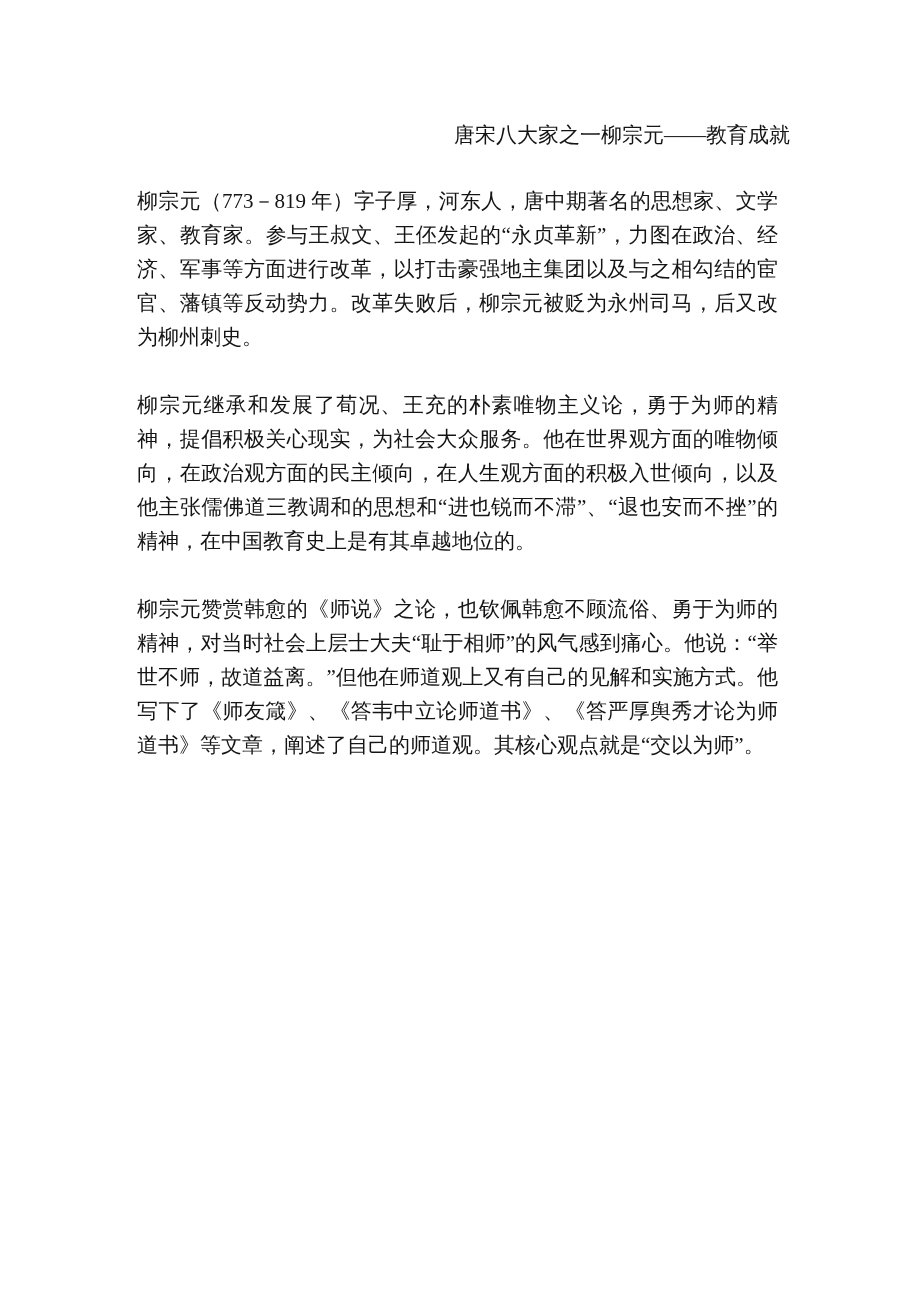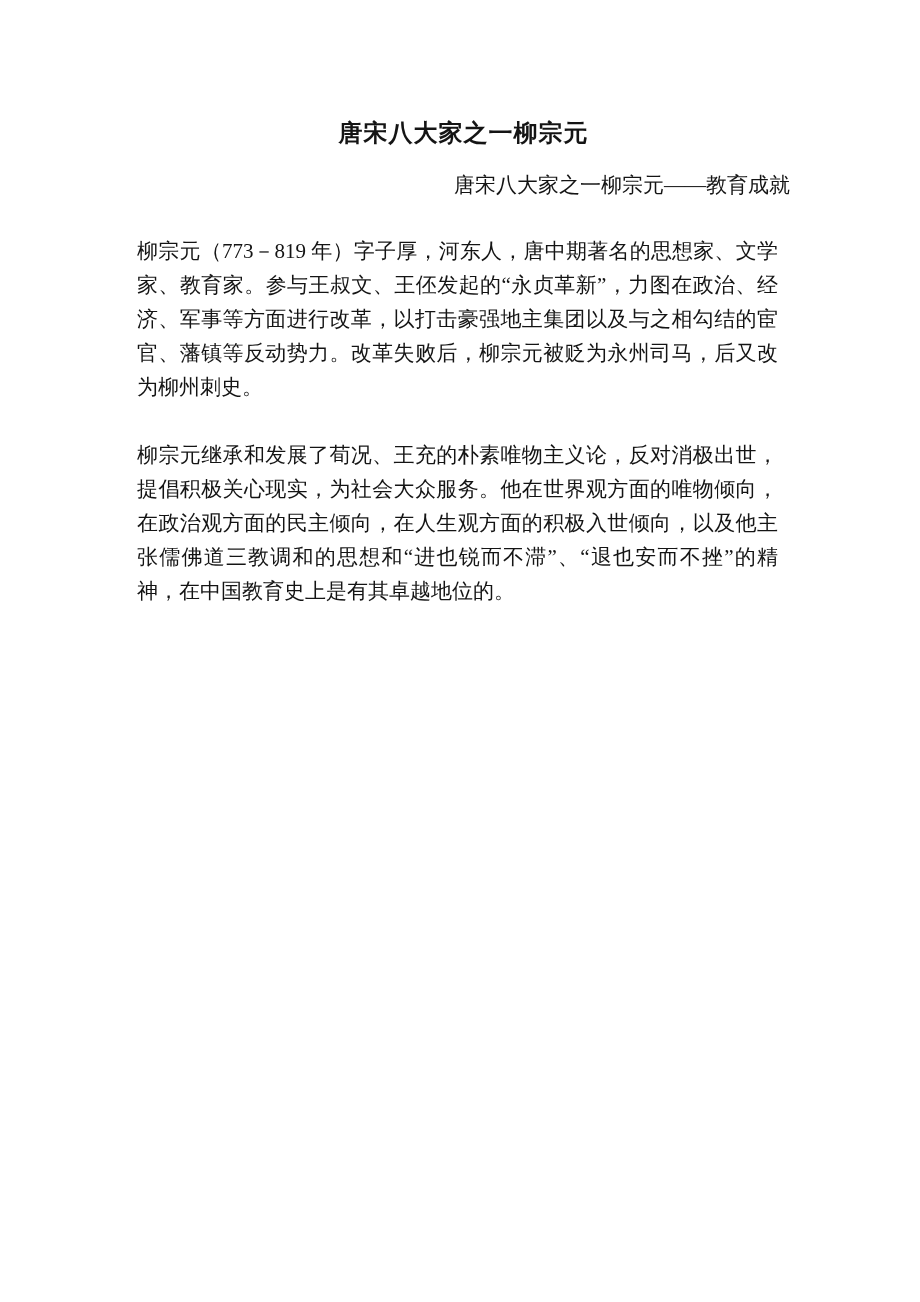--- a/index.html
+++ b/index.html
@@ -45,21 +45,21 @@
     word-break: break-all;
   }
   .doc-body p:last-child {
     margin-bottom: 0;
   }
 </style>
 </head>
 <body>
 
 <div class="page">
-  <h1 class="doc-title">唐宋八大家之一柳宗元</h1>
 
   <p class="doc-subtitle">唐宋八大家之一柳宗元——教育成就</p>
 
   <div class="doc-body">
     <p>柳宗元（773－819 年）字子厚，河东人，唐中期著名的思想家、文学家、教育家。参与王叔文、王伾发起的“永贞革新”，力图在政治、经济、军事等方面进行改革，以打击豪强地主集团以及与之相勾结的宦官、藩镇等反动势力。改革失败后，柳宗元被贬为永州司马，后又改为柳州刺史。</p>
-    <p>柳宗元继承和发展了荀况、王充的朴素唯物主义论，反对消极出世，提倡积极关心现实，为社会大众服务。他在世界观方面的唯物倾向，在政治观方面的民主倾向，在人生观方面的积极入世倾向，以及他主张儒佛道三教调和的思想和“进也锐而不滞”、“退也安而不挫”的精神，在中国教育史上是有其卓越地位的。</p>
+    <p>柳宗元继承和发展了荀况、王充的朴素唯物主义论，勇于为师的精神，提倡积极关心现实，为社会大众服务。他在世界观方面的唯物倾向，在政治观方面的民主倾向，在人生观方面的积极入世倾向，以及他主张儒佛道三教调和的思想和“进也锐而不滞”、“退也安而不挫”的精神，在中国教育史上是有其卓越地位的。</p>
+    <p>柳宗元赞赏韩愈的《师说》之论，也钦佩韩愈不顾流俗、勇于为师的精神，对当时社会上层士大夫“耻于相师”的风气感到痛心。他说：“举世不师，故道益离。”但他在师道观上又有自己的见解和实施方式。他写下了《师友箴》、《答韦中立论师道书》、《答严厚舆秀才论为师道书》等文章，阐述了自己的师道观。其核心观点就是“交以为师”。</p>
   </div>
 </div>
 
 </body></html>

